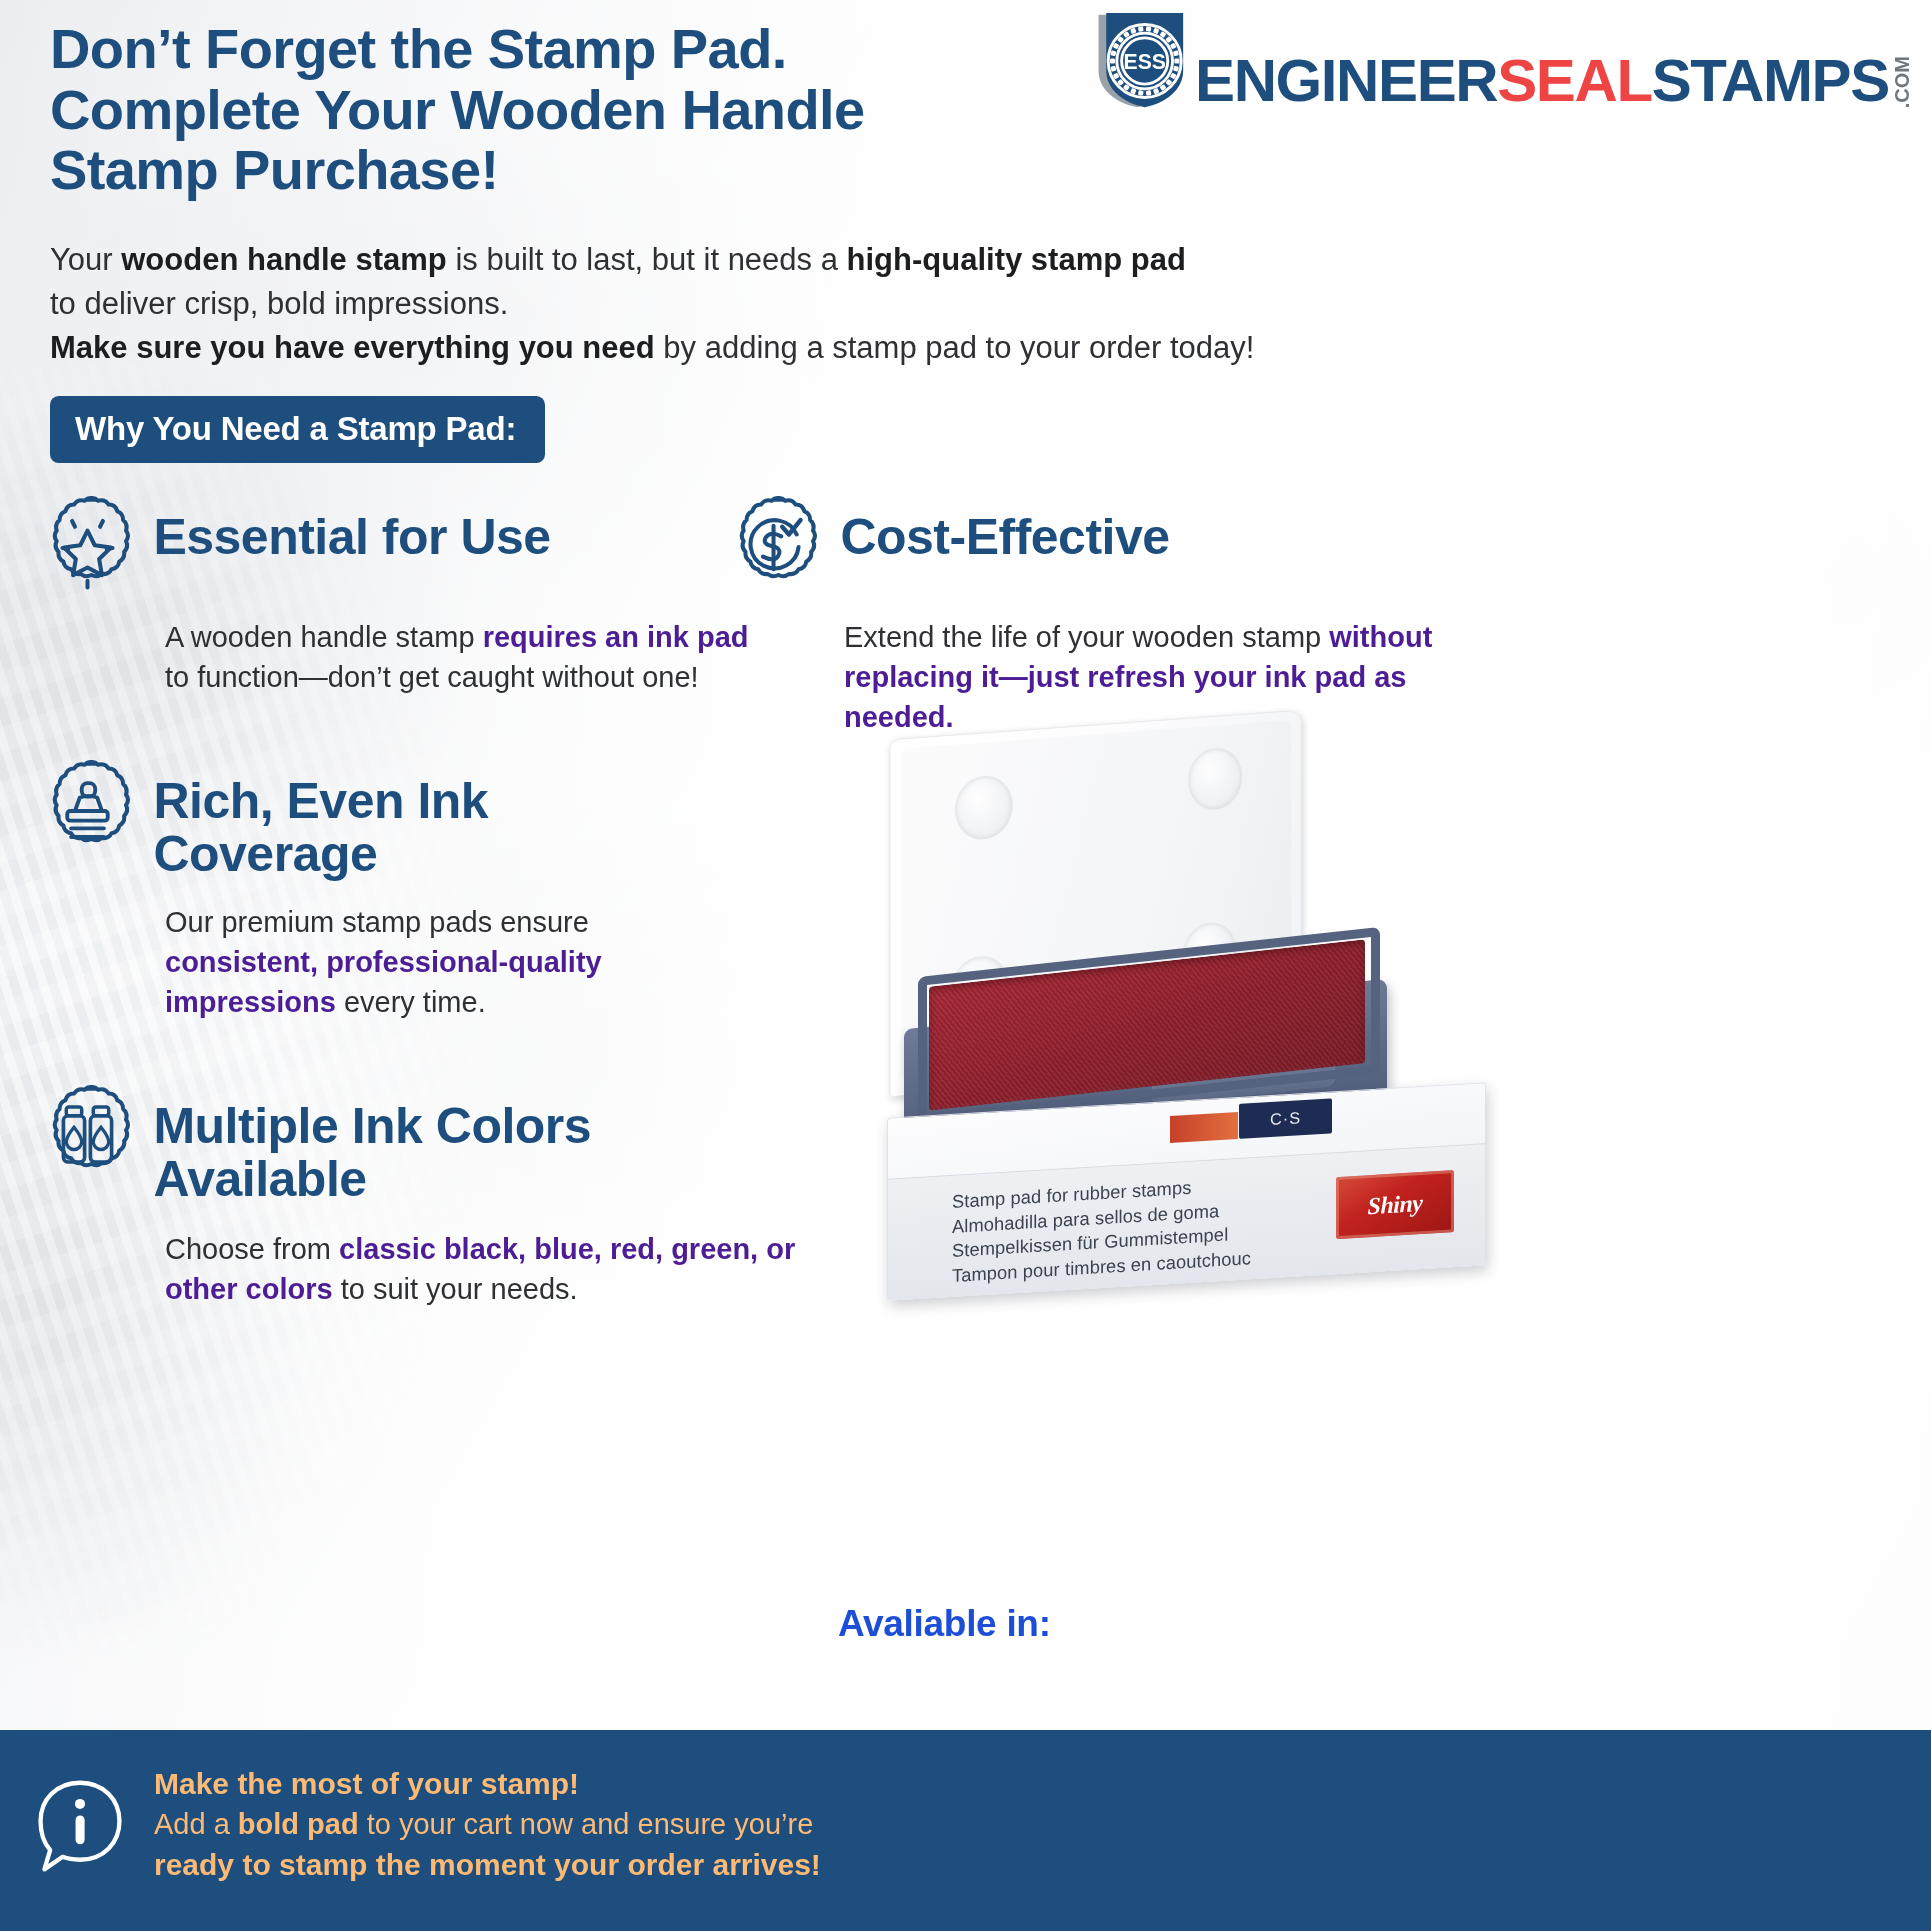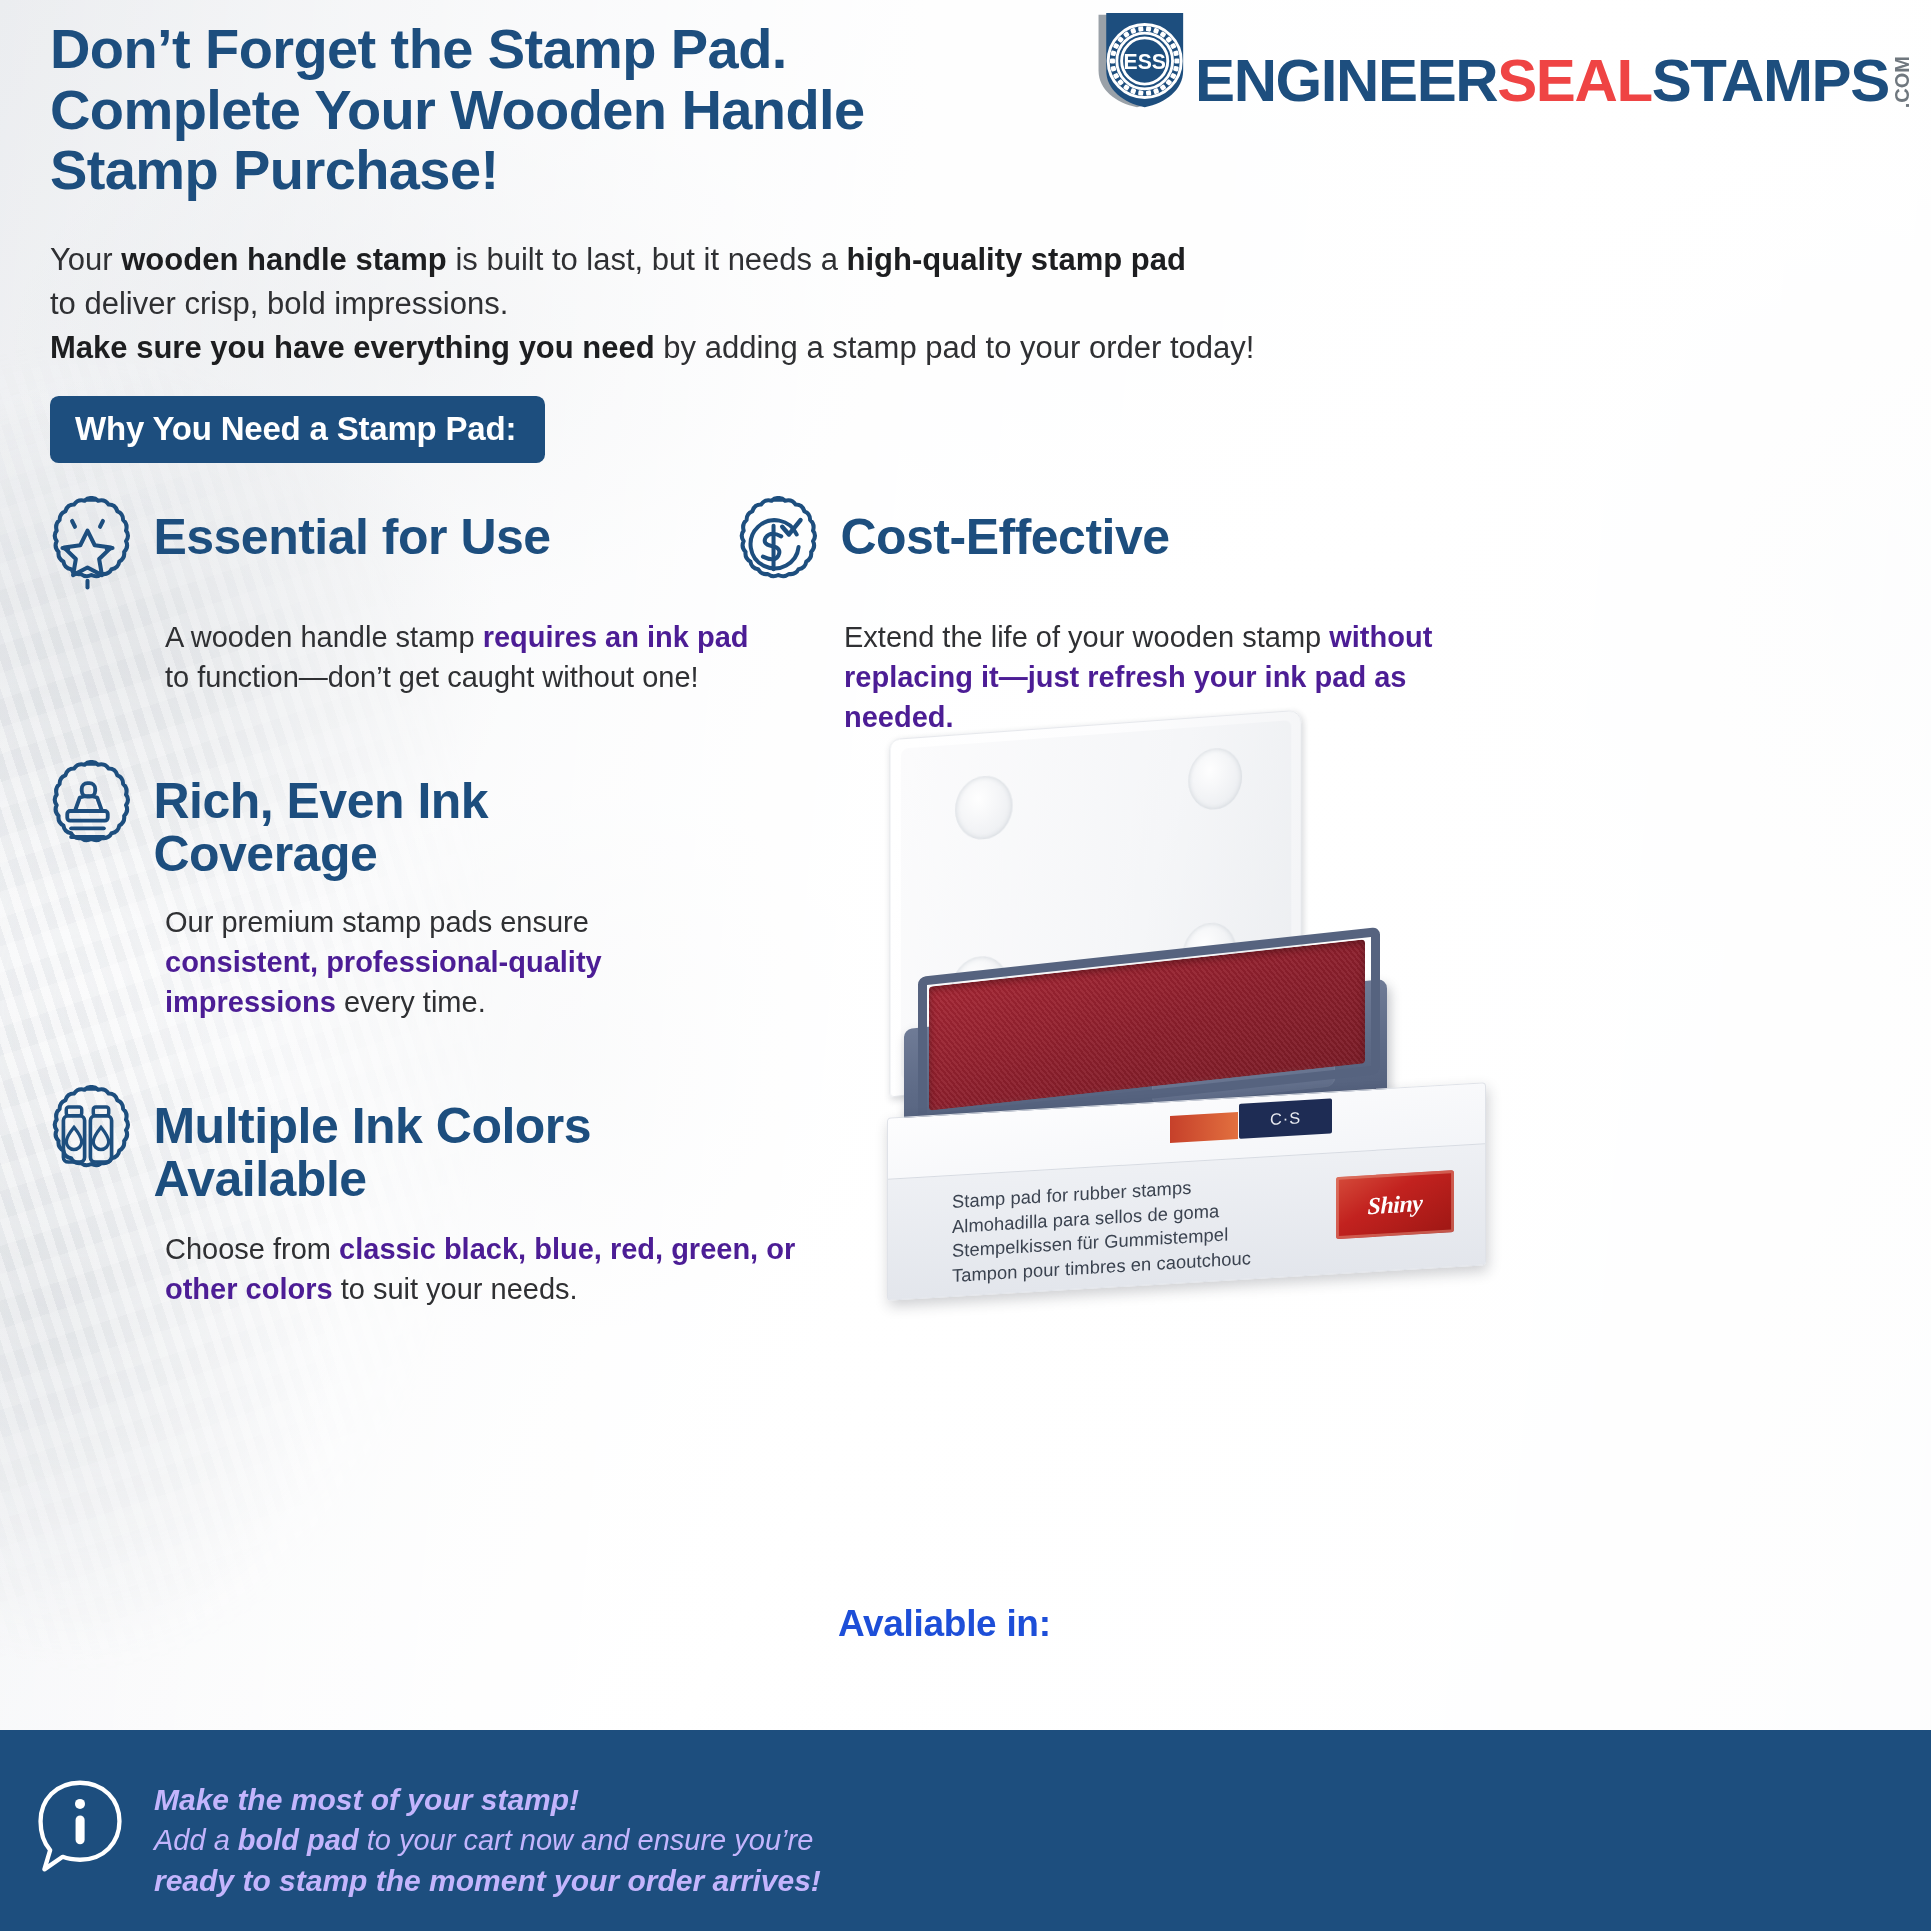--- a/index.html
+++ b/index.html
@@ -212,22 +212,22 @@
     font-stretch:condensed;
   }
 
   
   #bottom-bar{
     position:absolute; left:0; top:1730px; width:1931px; height:201px;
     background:#1d4e7e;
   }
   #cta-icon{ position:absolute; left:29px; top:39px; width:102px; height:116px; }
   #cta-text{
-    position:absolute; left:154px; top:49px; width:734px;
-    color:#c4b5fd; font-size:29px; line-height:1.38;font-style:italic;
+    position:absolute; left:154px; top:33px; width:734px;
+    color:#fdba74; font-size:29px; line-height:1.38;
   }
   #cta-text b{ font-weight:800; }
   #cta-text .line1{ font-weight:800; font-size:30px; }
   #cta-text .line3{ font-weight:800; font-size:30px; }
 </style>
 </head>
 <body>
 
 <div id="bg-texture"></div>
 <div id="bg-whitewash"></div>

